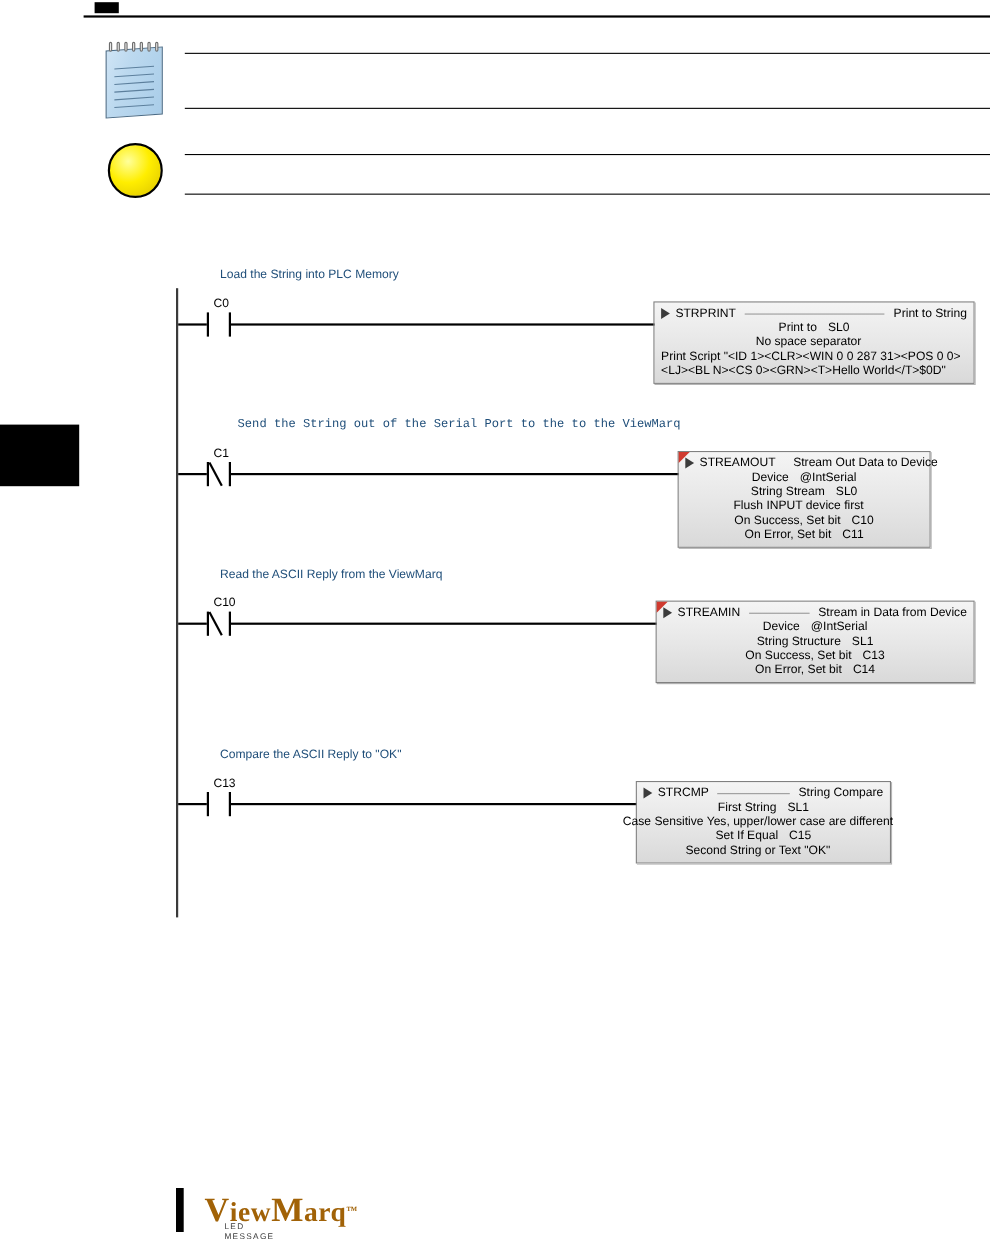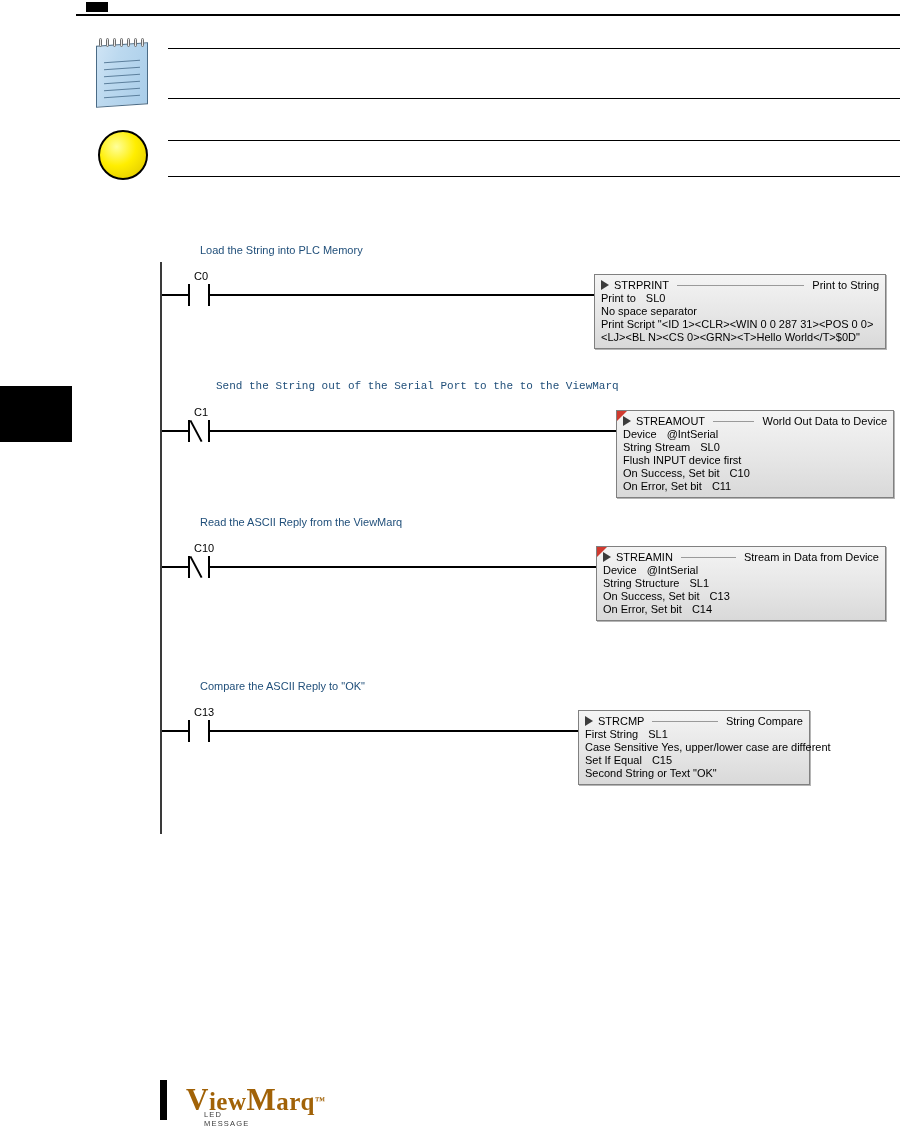--- a/index.html
+++ b/index.html
@@ -123,21 +123,21 @@
     border-bottom:5px solid transparent;
     border-left:8px solid #3b3b3b;
     flex:0 0 auto;
   }
   .ibox .hdr .name { flex:0 0 auto; }
   .ibox .hdr .dash {
     flex:1 1 auto; height:1px; background:#9a9a9a; margin:0 3px;
   }
   .ibox .hdr .sub { flex:0 0 auto; }
   .ibox .row {
-    display:flex; justify-content:flex-start; gap:10px; white-space:nowrap;
+    display:flex; justify-content:center; gap:10px; white-space:nowrap;
   }
   .ibox .row .v { }
   .ibox .free { white-space:normal; }
   .ibox .corner-flag {
     position:absolute; left:0; top:0; width:0;height:0;
     border-left:10px solid #d03a2f;
     border-bottom:10px solid transparent;
   }
 
   
@@ -235,27 +235,27 @@
 
   <div class="contact" style="left:28px; top:180px;">
     <div class="lbl">C1</div>
     <div class="wire-l"></div>
     <div class="bar l"></div>
     <div class="slash"></div>
     <div class="bar r"></div>
     <div class="wire-r" style="width:412px;"></div>
   </div>
 
-  <div class="ibox" style="left:456px; top:170px; width:278px;">
+  <div class="ibox" style="left:456px; top:170px; width:230px;">
     <div class="corner-flag"></div>
     <div class="hdr">
       <span class="tri"></span>
       <span class="name">STREAMOUT</span>
       <span class="dash"></span>
-      <span class="sub">World Out Data to Device</span>
+      <span class="sub">Stream Out Data to Device</span>
     </div>
     <div class="row">
       <span>Device</span>
       <span class="v">@IntSerial</span>
     </div>
     <div class="row">
       <span>String Stream</span>
       <span class="v">SL0</span>
     </div>
     <div class="row">

